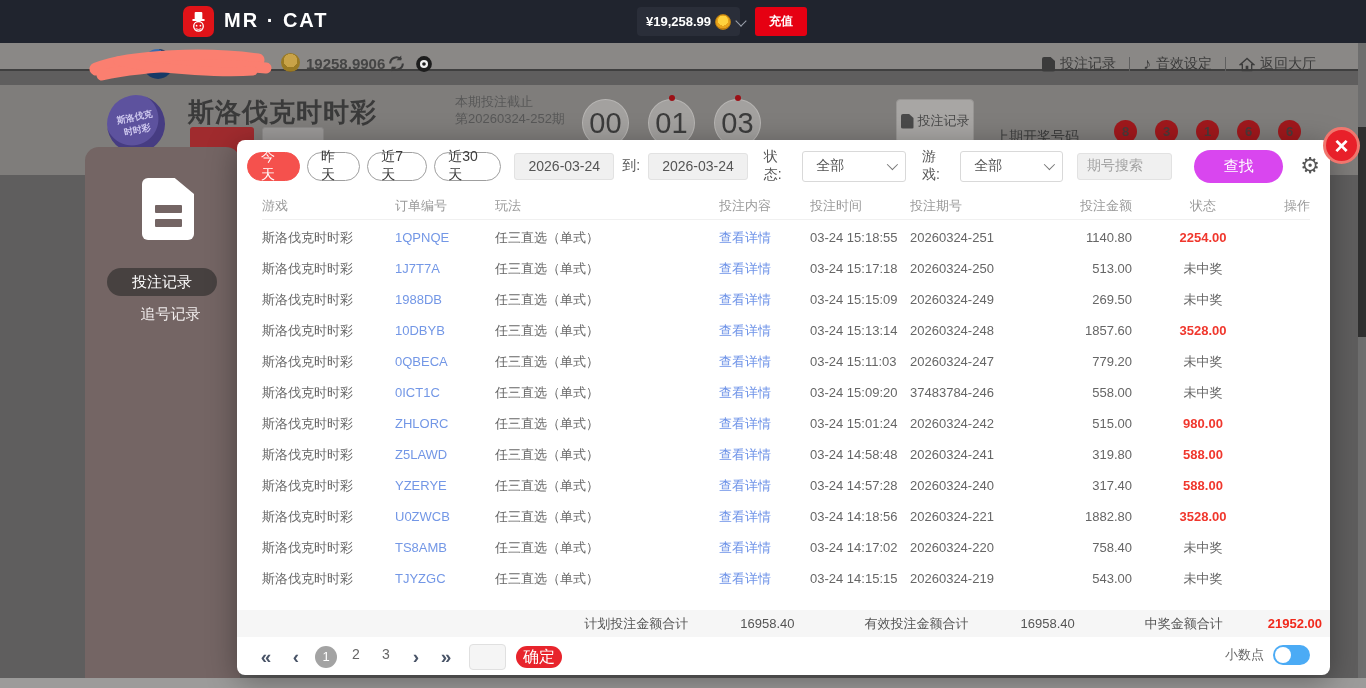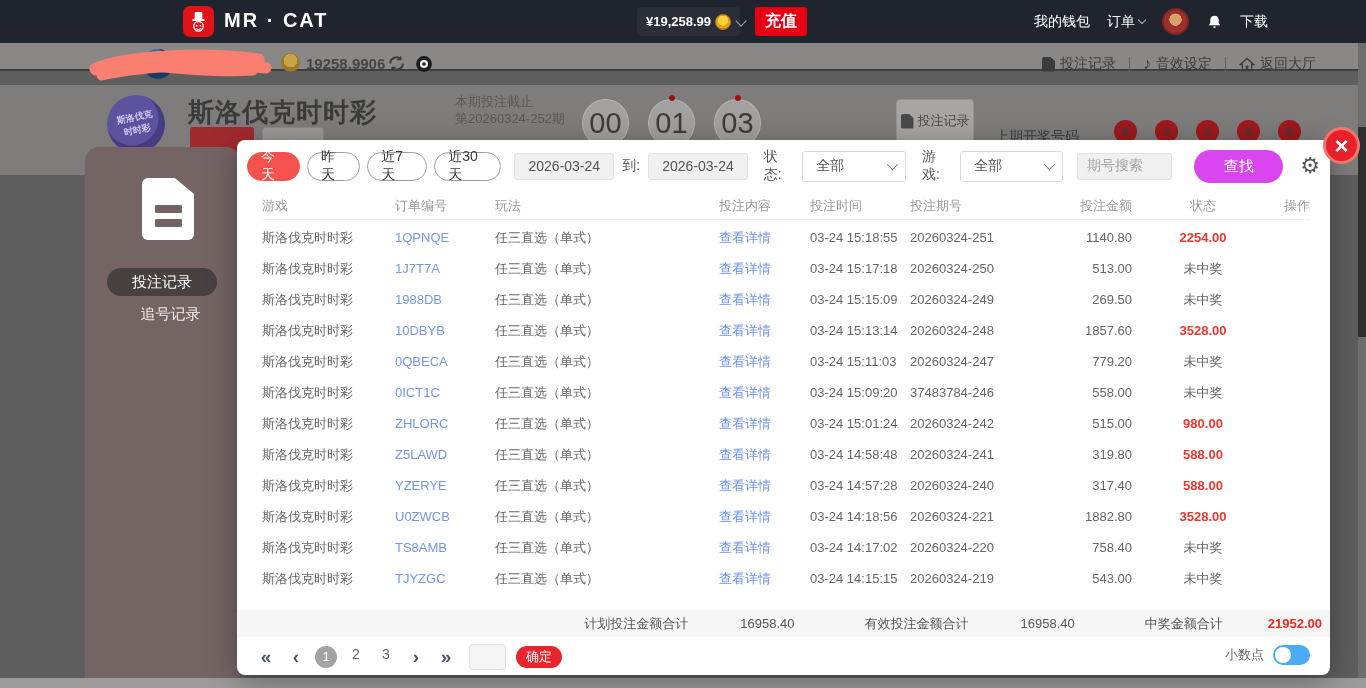--- a/index.html
+++ b/index.html
@@ -6,21 +6,21 @@
   body { font-family:"Liberation Sans","DejaVu Sans",sans-serif; }
   .stage { position:relative; width:1366px; height:688px; overflow:hidden; background:#5f5e5e; }
 
   
   .navbar { position:absolute; left:0; top:0; width:100%; height:43px; background:#20242e; z-index:30; }
   .logo { position:absolute; left:183px; top:6px; width:31px; height:31px; background:#e01318; border-radius:7px; display:flex; align-items:center; justify-content:center; }
   .brand { position:absolute; left:224px; top:9px; color:#fff; font-size:20px; font-weight:bold; letter-spacing:2px; }
   .balance-pill { position:absolute; left:637px; top:7px; height:29px; background:#2a2e39; border-radius:4px; display:flex; align-items:center; padding:0 9px; gap:4px; color:#fff; font-size:13px; font-weight:bold; }
   .coin { width:16px; height:16px; border-radius:50%; background:radial-gradient(circle at 50% 40%, #ffd23e 0 45%, #e8a31b 46% 70%, #c97f10 71%); border:1px solid #b97f12; }
   .nav-chev { position:absolute; left:737px; top:17px; width:8px; height:8px; border-right:1.6px solid #9aa0ab; border-bottom:1.6px solid #9aa0ab; transform:rotate(45deg); }
-  .recharge-btn { position:absolute; left:755px; top:7px; width:52px; height:29px; background:#e60012; color:#fff; border:none; border-radius:3px; font-size:16px; font-weight:bold; cursor:pointer; }
+  .recharge-btn { position:absolute; left:755px; top:7px; width:52px; height:29px; background:#e60012; color:#fff; border:none; border-radius:3px; font-size:12px; font-weight:bold; cursor:pointer; }
   .nav-right { position:absolute; right:98px; top:0; height:43px; display:flex; align-items:center; gap:17px; color:#fff; font-size:14px; }
   .nav-link { display:flex; align-items:center; gap:4px; cursor:pointer; }
   .mini-chev { width:6px; height:6px; border-right:1.4px solid #aab0ba; border-bottom:1.4px solid #aab0ba; transform:rotate(45deg); margin-top:-3px; }
   .nav-avatar { width:27px; height:27px; border-radius:50%; background:radial-gradient(circle at 50% 42%, #d9a06a 0 34%, #9c3030 36%); border:2px solid #802525; }
 
   
   .account-bar { position:absolute; left:0; top:43px; width:100%; height:28px; background:#8a8886; border-bottom:2px solid #3f3f3f; z-index:1; }
   .user-avatar { position:absolute; left:143px; top:6px; width:30px; height:30px; border-radius:50%; background:radial-gradient(circle at 40% 35%, #3a6cae 0 40%, #173a66 42%); }
   .scribble { position:absolute; left:88px; top:2px; z-index:2; }
   .coin-dim { position:absolute; left:281px; top:10px; width:19px; height:19px; border-radius:50%; background:radial-gradient(circle at 50% 40%, #c9a348 0 45%, #9a7a24 46% 72%, #86661c 73%); }
@@ -89,21 +89,21 @@
   .totals { position:absolute; left:0; top:470px; width:1093px; height:27px; background:#f6f6f6; display:flex; align-items:center; justify-content:flex-end; font-size:13px; color:#555; }
   .totals .t-label { margin-right:52px; }
   .totals .t-val { margin-right:70px; color:#555; }
   .totals .t-val.last { margin-right:8px; color:#f0291c; font-weight:bold; }
 
   .pager { position:absolute; left:14px; top:502px; width:1065px; height:30px; display:flex; align-items:center; }
   .pchev { width:30px; text-align:center; font-size:19px; font-weight:bold; color:#4a5568; cursor:pointer; }
   .pnum { width:30px; text-align:center; font-size:14px; color:#666; cursor:pointer; display:flex; justify-content:center; }
   .pnum .cur { width:22px; height:22px; border-radius:50%; background:#a3a3a3; color:#fff; font-size:13px; line-height:22px; text-align:center; }
   .page-input { width:37px; height:26px; background:#f5f5f5; border:1px solid #e0e0e0; border-radius:4px; margin:0 10px 0 8px; cursor:text; }
-  .confirm-btn { width:46px; height:22px; border:none; border-radius:11px; background:#e8242c; color:#fff; font-size:13px; cursor:pointer; }
+  .confirm-btn { width:46px; height:22px; border:none; border-radius:11px; background:#e8242c; color:#fff; font-size:16px; cursor:pointer; }
   .decimal { position:absolute; right:6px; top:3px; display:flex; align-items:center; gap:9px; font-size:13px; color:#666; }
   .toggle { width:37px; height:20px; border-radius:10px; background:#4babf5; position:relative; cursor:pointer; }
   .toggle .knob { position:absolute; left:2px; top:2px; width:16px; height:16px; border-radius:50%; background:#fff; }
 </style>
 </head>
 <body>
 
 <div class="stage">
 
   <div class="navbar">
@@ -117,33 +117,20 @@
         <path d="M9 19.5 q3 1.6 6 0" stroke="#fff" stroke-width="1" fill="none"></path>
       </svg>
     </div>
     <div class="brand">MR · CAT</div>
     <div class="balance-pill">
       <span>¥19,258.99</span>
       <span class="coin"></span>
     </div>
     <span class="nav-chev"></span>
     <button class="recharge-btn">充值</button>
-    <div class="nav-right">
-      <span class="nav-link">我的钱包</span>
-      <span class="nav-link">
-        <span>订单</span>
-        <span class="mini-chev"></span>
-      </span>
-      <span class="nav-avatar"></span>
-      <svg width="17" height="18" viewBox="0 0 24 24">
-        <path d="M12 3a6 6 0 0 0-6 6v4l-2 3.5h16L18 13V9a6 6 0 0 0-6-6z" fill="#fff"></path>
-        <path d="M10 18.5a2 2 0 0 0 4 0z" fill="#fff"></path>
-      </svg>
-      <span class="nav-link">下载</span>
-    </div>
   </div>
 
   <div class="account-bar">
     <div class="user-avatar"></div>
     <svg class="scribble" width="195" height="38" viewBox="0 0 195 38">
       <path d="M8 24 C 45 10, 120 8, 170 15" stroke="#fb7f70" stroke-width="13" fill="none" stroke-linecap="round"></path>
       <path d="M14 30 C 60 20, 130 18, 178 23" stroke="#fb7f70" stroke-width="11" fill="none" stroke-linecap="round"></path>
       <path d="M30 16 C 80 26, 140 28, 165 26" stroke="#fb7f70" stroke-width="9" fill="none" stroke-linecap="round"></path>
     </svg>
     <div class="coin-dim"></div>

